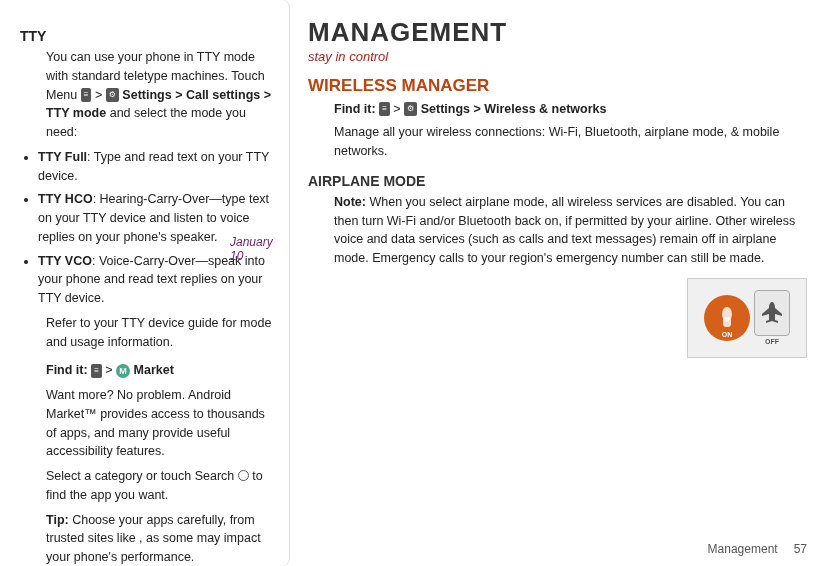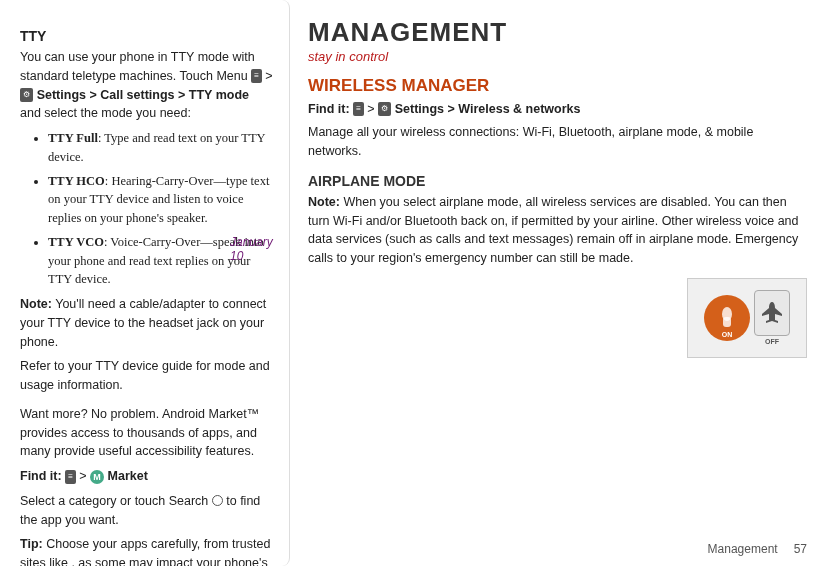--- a/index.html
+++ b/index.html
@@ -47,25 +47,25 @@
       font-weight: bold;
       color: #222;
       margin-bottom: 4px;
     }
 
     .body-text {
       font-size: 12.5px;
       line-height: 1.5;
       color: #222;
       margin-bottom: 6px;
+      margin-left: 26px;
     }
 
     .bullet-list {
-      margin: 6px 0 6px 28px;
-      font-family: Liberation Serif, serif;
+      margin: 6px 0 6px 18px;
     }
 
     .bullet-item {
       font-size: 12.5px;
       line-height: 1.5;
       margin-bottom: 5px;
       list-style: disc;
     }
 
     .bold-term {
@@ -250,37 +250,34 @@
           <span class="bold-term">TTY Full</span>: Type and read text on your TTY device.
         </li>
         <li class="bullet-item">
           <span class="bold-term">TTY HCO</span>: Hearing-Carry-Over—type text on your TTY device and listen to voice replies on your phone's speaker.
         </li>
         <li class="bullet-item">
           <span class="bold-term">TTY VCO</span>: Voice-Carry-Over—speak into your phone and read text replies on your TTY device.
         </li>
       </ul>
       <p class="body-text">
-        <span class="note-label">Note:</span> You'll need a cable/adapter to connect your TTY device to the headset jack on your phone.
-      </p>
-      <p class="body-text">
         Refer to your TTY device guide for mode and usage information.
       </p>
     </div>
 
     <div class="subsection">
-      <p class="body-text">
-        Want more? No problem. Android Market™ provides access to thousands of apps, and many provide useful accessibility features.
-      </p>
       <p class="body-text">
         <span class="bold-term">Find it:</span>
         <span class="menu-icon-inline">≡</span>
         &gt;
         <span class="market-icon">M</span>
         <span class="bold-term"> Market</span>
+      </p>
+      <p class="body-text">
+        Want more? No problem. Android Market™ provides access to thousands of apps, and many provide useful accessibility features.
       </p>
       <p class="body-text">
         Select a category or touch Search <span class="search-icon-inline"></span> to find the app you want.
       </p>
       <p class="body-text">
         <span class="tip-label">Tip:</span> Choose your apps carefully, from trusted sites like
         
         , as some may impact your phone's performance.
       </p>
     </div>

